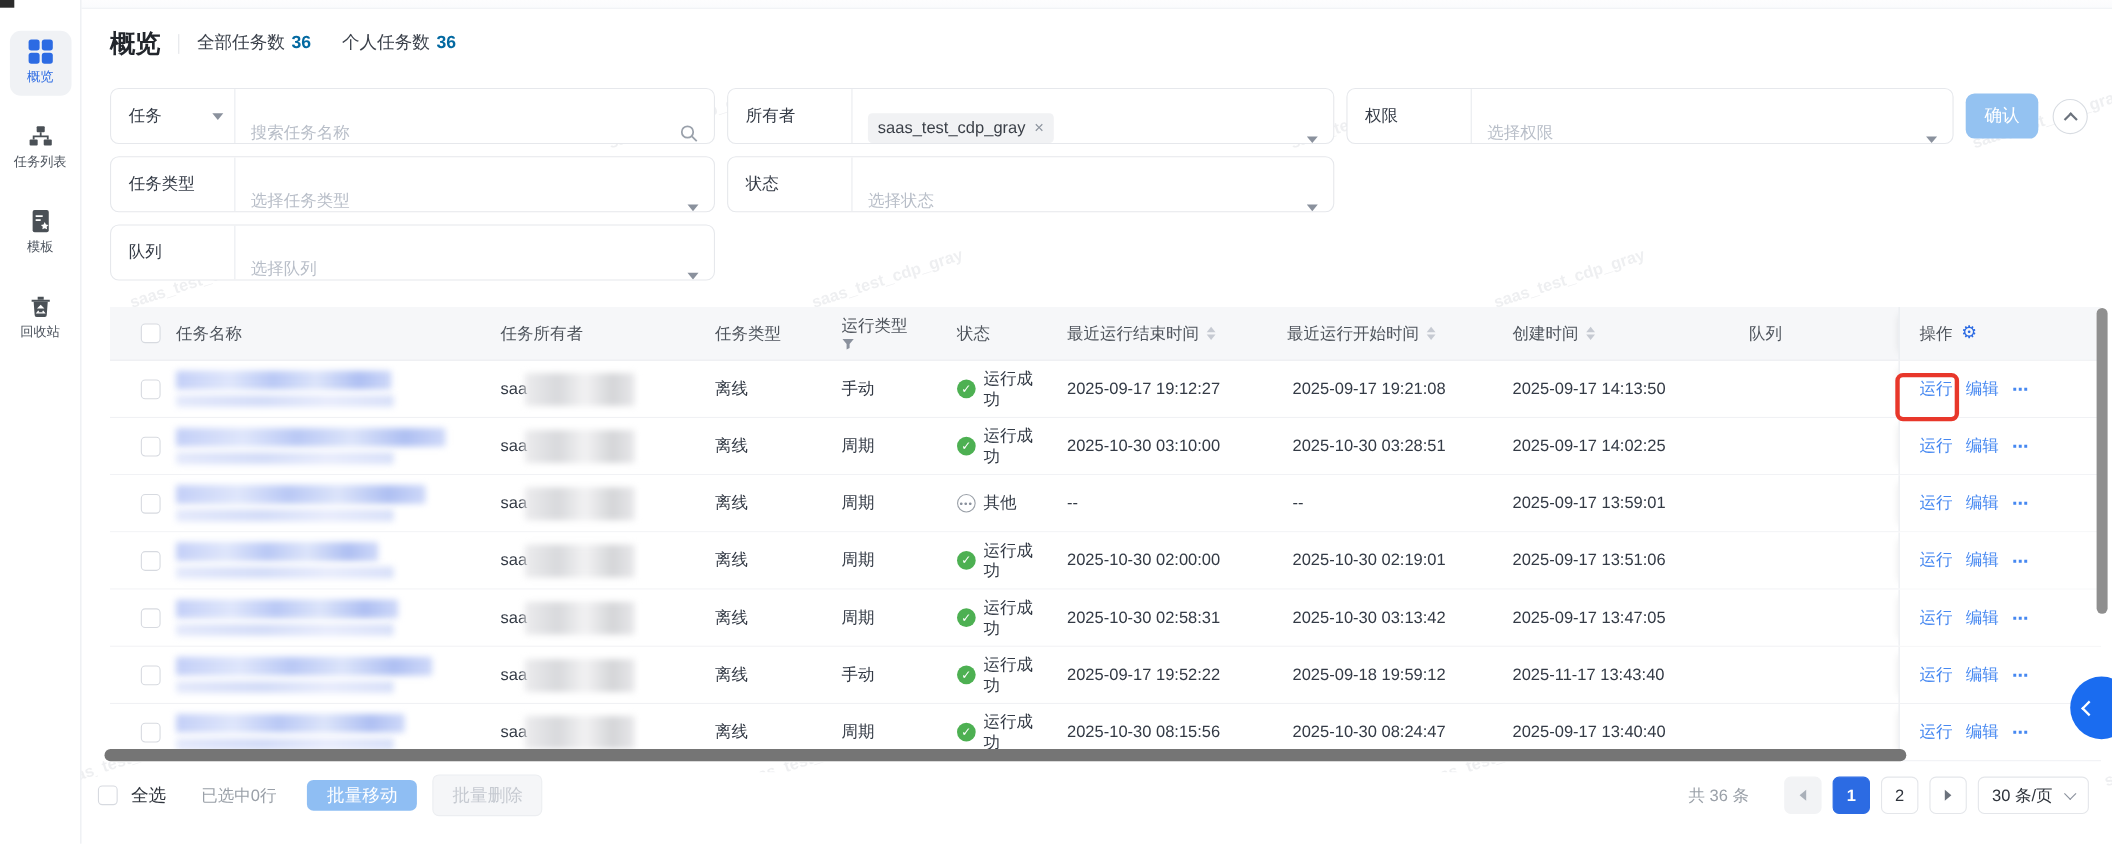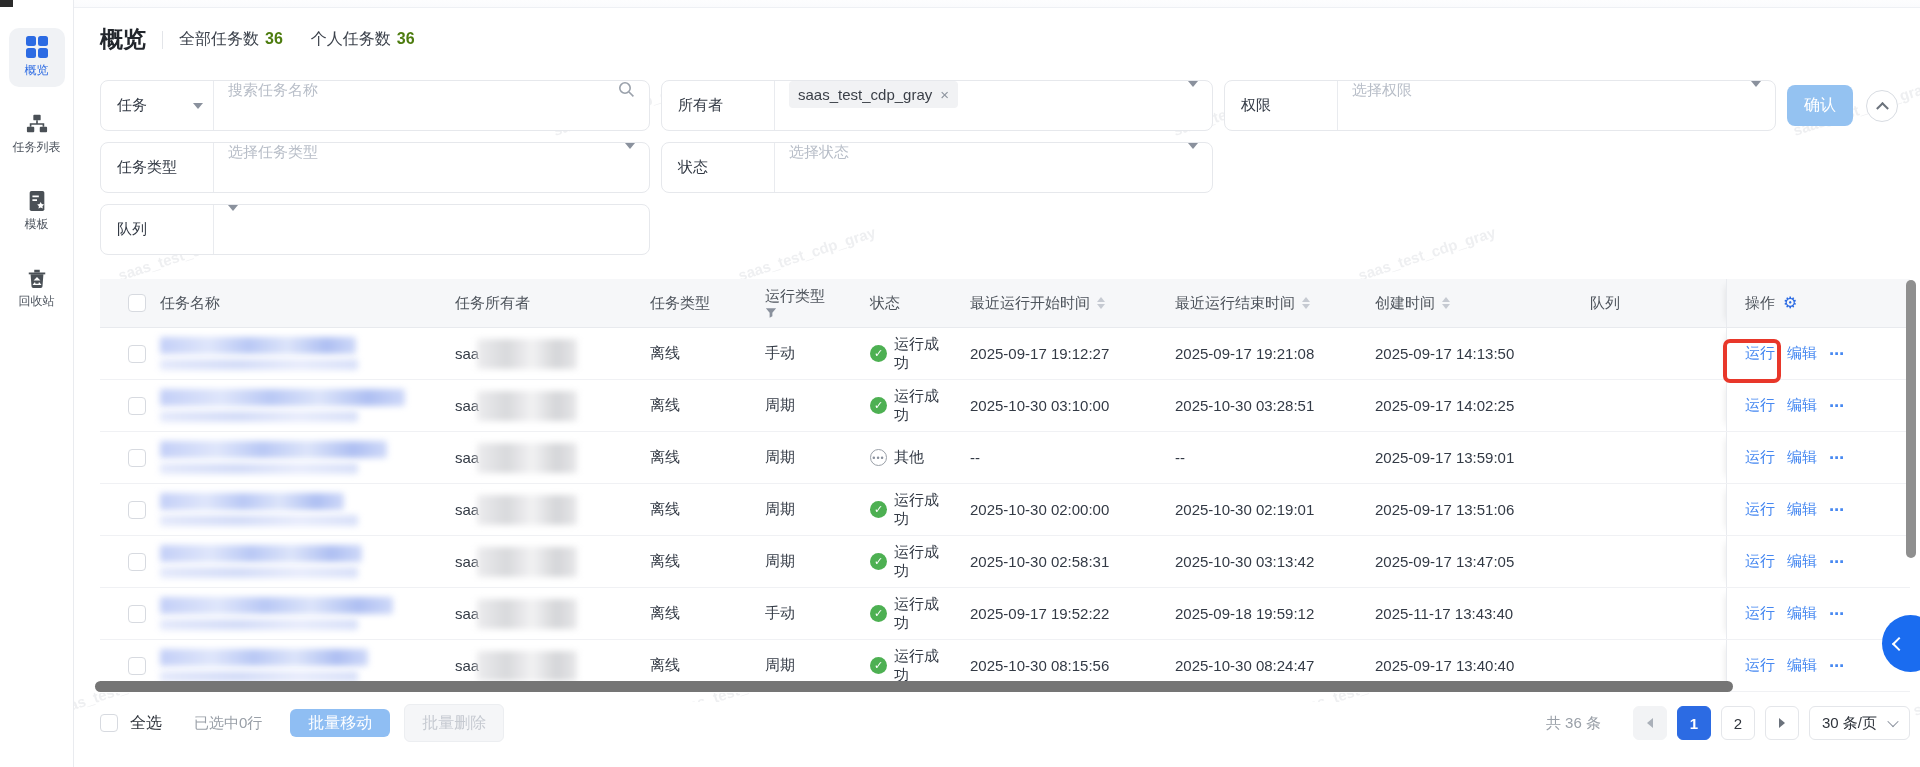--- a/index.html
+++ b/index.html
@@ -26,33 +26,33 @@
   .side-item.active .side-label { color:#2c6be3; }
   .grid-icon { width:22px; height:22px; display:grid; grid-template-columns:10px 10px; gap:2px; }
   .grid-icon span { width:10px; height:10px; background:#2c6be3; border-radius:2.5px; display:block; }
   .side-svg { width:22px; height:22px; }
 
   
   .page-head { position:absolute; left:100px; top:24px; display:flex; align-items:center; z-index:8; }
   .page-title { font-size:23px; font-weight:700; color:#22262c; }
   .head-sep { width:1px; height:18px; background:#e3e5e9; margin:0 16px; }
   .stat { font-size:16px; color:#3b414b; margin-right:28px; }
-  .stat b { font-weight:700; color:#4d7c0f; margin-left:6px; }
+  .stat b { font-weight:700; color:#0369a1; margin-left:6px; }
 
   
   .filters { position:absolute; left:100px; top:80px; width:1810px; z-index:8; }
   .frow { display:flex; margin-bottom:11px; align-items:center; }
   .fctrl { height:51px; border:1px solid #e6e8ec; border-radius:8px; background:#fff;
     display:flex; align-items:center; overflow:hidden; }
   .w1 { width:550px; margin-right:11px; }
   .w2 { width:552px; margin-right:11px; }
   .flabel { width:112px; padding:0 10px 0 16px; font-size:15px; color:#333a45;
     display:flex; align-items:center; justify-content:space-between; flex-shrink:0; height:100%; }
   .fdivider { width:1px; height:100%; background:#e9ebef; flex-shrink:0; }
-  .fbody { flex:1; display:flex; align-items:flex-start; padding:0 14px; height:100%; }
+  .fbody { flex:1; display:flex; align-items:flex-end; padding:0 14px; height:100%; }
   .placeholder { color:#b8bec8; font-size:15px; flex:1; white-space:nowrap; overflow:hidden; }
   .caret-down { width:0; height:0; border-left:5px solid transparent; border-right:5px solid transparent;
     border-top:6px solid #8a919d; flex-shrink:0; }
   .tag { background:#f1f2f4; border-radius:4px; height:27px; display:flex; align-items:center;
     padding:0 9px; font-size:15px; color:#3a3f47; gap:8px; }
   .tag-x { color:#8d949e; font-size:15px; cursor:pointer; line-height:1; }
   .confirm-btn { width:66px; height:41px; border:none; border-radius:8px; background:#94c2f1;
     color:#fff; font-size:16px; cursor:pointer; margin-right:13px; font-family:inherit; }
   .collapse-btn { width:32px; height:32px; border:1px solid #d8dce2; border-radius:50%;
     background:#fff; display:flex; align-items:center; justify-content:center; cursor:pointer; }
@@ -107,21 +107,21 @@
   .red-box { position:absolute; left:1623px; top:60px; width:58px; height:44px;
     border:4px solid #e8372a; border-radius:7px; z-index:15; pointer-events:none; }
 
   
   .v-scroll { position:absolute; right:4px; top:280px; width:10px; height:278px;
     background:#8f8f8f; border-radius:5px; z-index:30; }
   .h-scroll { position:absolute; left:95px; top:681px; width:1638px; height:11px;
     background:#757575; border-radius:6px; z-index:30; }
 
   
-  .footer { position:absolute; left:100px; top:702px; width:1810px; height:42px;
+  .footer { position:absolute; left:89px; top:702px; width:1810px; height:42px;
     display:flex; align-items:center; z-index:8; background:#fff; }
   .fo-label { font-size:16px; color:#2f343c; margin:0 0 0 12px; }
   .fo-selected { font-size:15px; color:#9aa0a8; margin-left:32px; }
   .btn-move { margin-left:28px; width:100px; height:28px; border:none; border-radius:6px;
     background:#8fbef3; color:#fff; font-size:16px; cursor:pointer; font-family:inherit; }
   .btn-del { margin-left:14px; width:100px; height:38px; border:1px solid #eceef1; border-radius:6px;
     background:#f5f6f8; color:#c6cad1; font-size:16px; cursor:not-allowed; font-family:inherit; }
   .fo-right { margin-left:auto; display:flex; align-items:center; }
   .fo-total { font-size:15px; color:#9aa0a8; margin-right:32px; }
   .pg-btn { width:34px; height:34px; border-radius:6px; margin-right:10px; display:flex;
@@ -285,20 +285,21 @@
       </div>
     </div>
   </div>
   <div class="frow">
     <div class="fctrl w1">
       <div class="flabel">
         <span>队列</span>
       </div>
       <div class="fdivider"></div>
       <div class="fbody">
+        <span class="placeholder">选择队列</span>
         <span class="caret-down"></span>
       </div>
     </div>
   </div>
 </section>
 
 <section class="table-area">
   <div class="trow thead">
     <div class="cell c0">
         <span class="checkbox"></span>
@@ -308,29 +309,29 @@
     <div class="cell c3">任务类型</div>
     <div class="cell c4">
       <span class="col-runtype">
         <span>运行类型</span>
         <svg class="funnel" viewBox="0 0 14 14">
           <path d="M1 1.5h12L8.6 6.8v4.1l-3.2 1.6V6.8z" fill="#8a919d"></path>
         </svg>
       </span>
     </div>
     <div class="cell c5">状态</div>
-    <div class="cell c6">
-      <span>最近运行开始时间</span>
+    <div class="cell c7">
+      <span>最近运行结束时间</span>
       <span class="sorter">
           <i class="up"></i>
           <i class="dn"></i>
         </span>
     </div>
-    <div class="cell c7">
-      <span>最近运行结束时间</span>
+    <div class="cell c6">
+      <span>最近运行开始时间</span>
       <span class="sorter">
           <i class="up"></i>
           <i class="dn"></i>
         </span>
     </div>
     <div class="cell c8">
       <span>创建时间</span>
       <span class="sorter">
           <i class="up"></i>
           <i class="dn"></i>

